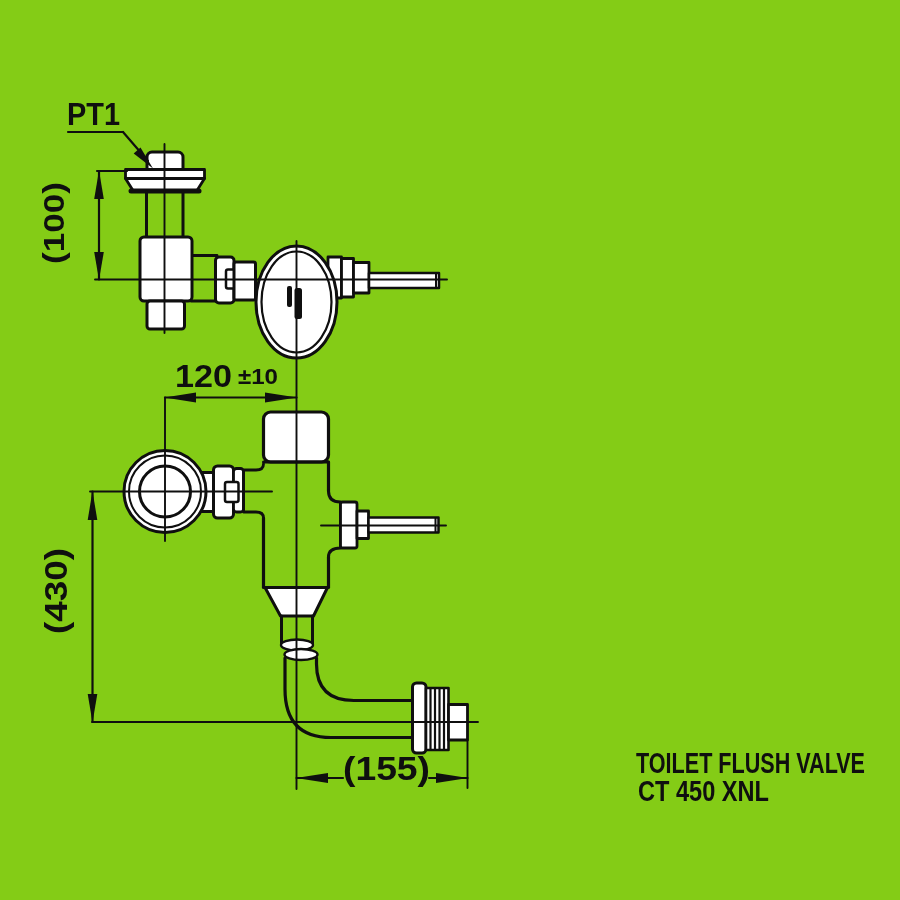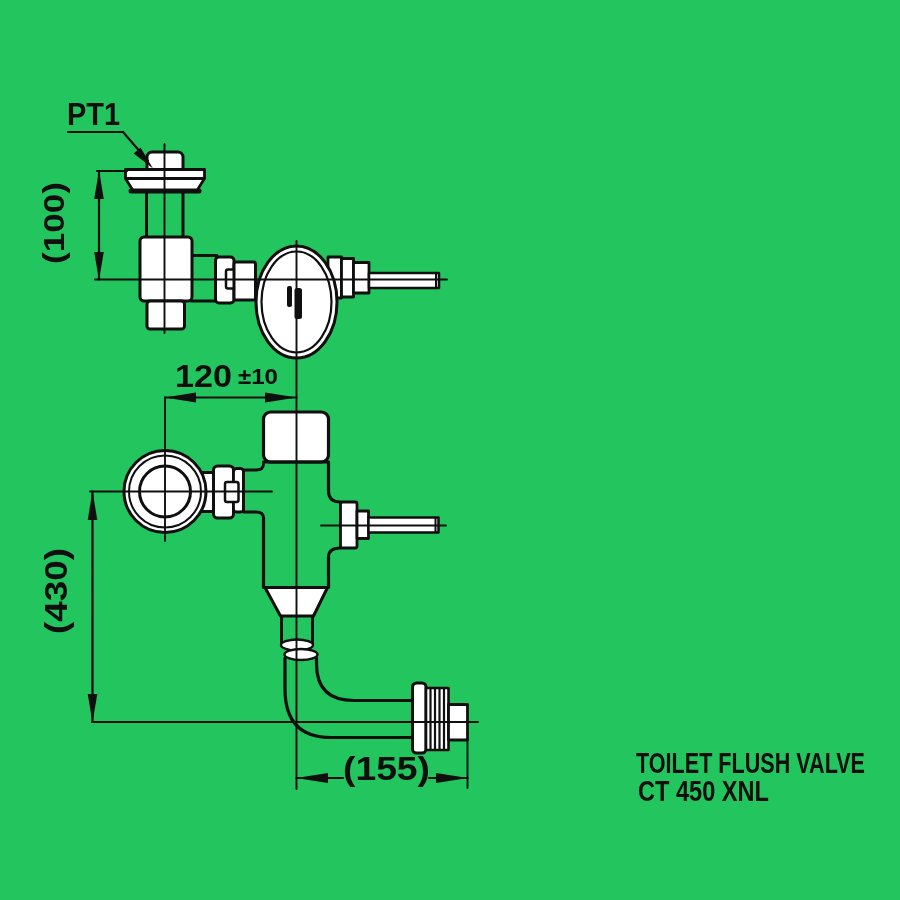--- a/index.html
+++ b/index.html
@@ -1,16 +1,16 @@
 <!DOCTYPE html>
 <html><head>
 <meta charset="utf-8">
 <style>
   html,body{margin:0;padding:0;background:#ffffff;}
-  .canvas{position:relative;width:900px;height:900px;background:#22c55e;overflow:hidden;}
+  .canvas{position:relative;width:900px;height:900px;background:#84cc16;overflow:hidden;}
   svg{display:block;}
   text{font-family:"Liberation Sans","DejaVu Sans",sans-serif;font-weight:700;fill:#0f0f0f;}
 </style>
 </head>
 <body>
 
 <div class="canvas">
 <svg width="900" height="900" viewBox="0 0 900 900">
   <g stroke="#0f0f0f" fill="none" stroke-linejoin="round" stroke-linecap="round">
 

